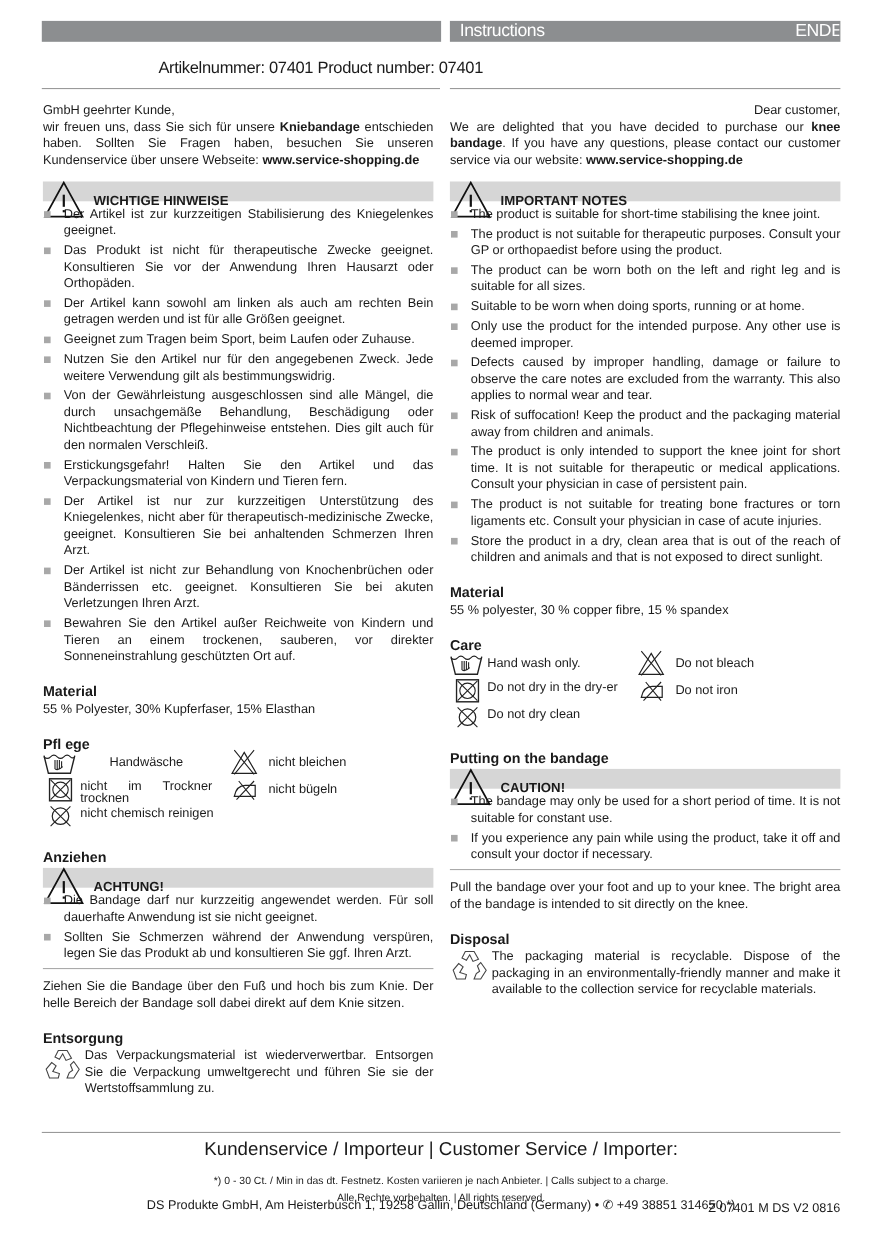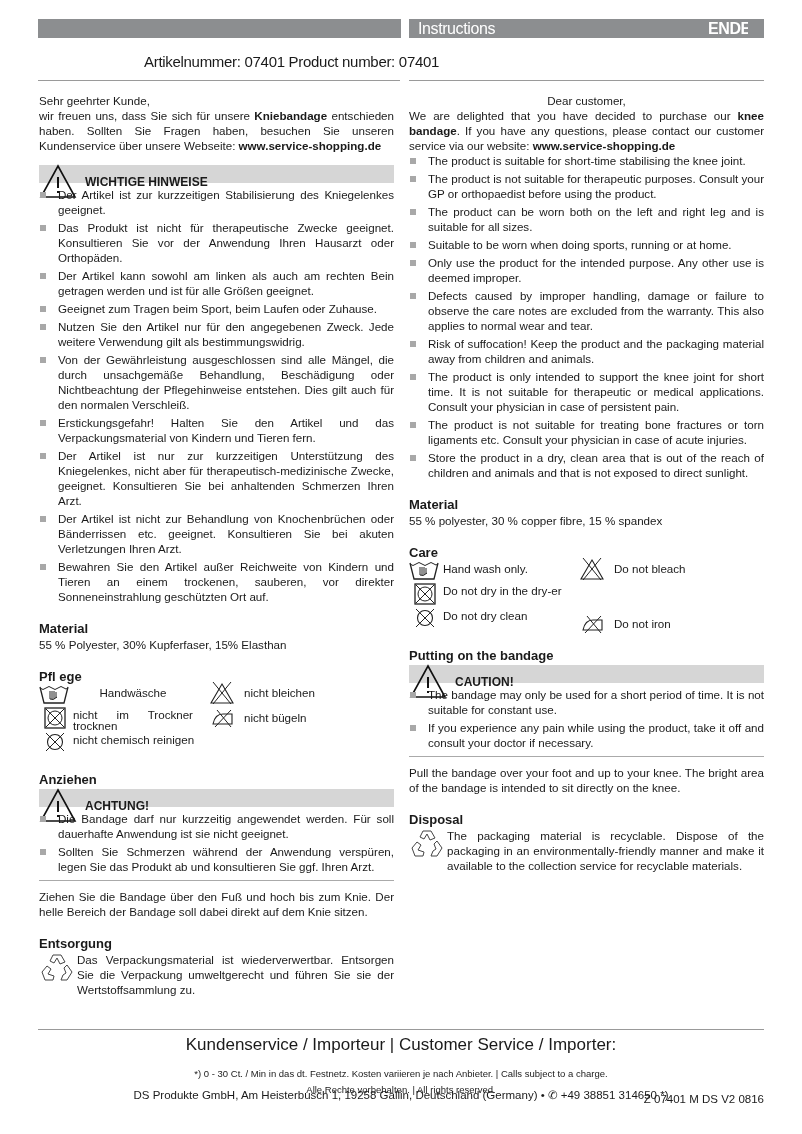--- a/index.html
+++ b/index.html
@@ -2,21 +2,21 @@
 <html><head>
 <meta charset="utf-8">
 <style>
   html, body { margin:0; padding:0; background:#ffffff; }
   body { width:802px; height:1134px; position:relative; overflow:hidden;
          font-family:"Liberation Sans", sans-serif; color:#1a1a1a; }
   .topbar { position:absolute; top:19px; height:19px; background:#8c8e90; }
   .topbar.left { left:38px; width:363px; }
   .topbar.right { left:409px; width:355px; color:#fff; font-size:16px; line-height:19px; letter-spacing:-0.4px;text-align:center; }
   .topbar.right .t-left { position:absolute; left:9px; top:0; }
-  .topbar.right .t-right { position:absolute; right:16px; top:0; width:40px; overflow:hidden; white-space:nowrap;font-weight:bold; }
+  .topbar.right .t-right { position:absolute; right:1px; top:0; width:40px; overflow:hidden; white-space:nowrap; }
   .prodnum { position:absolute; top:53px; left:0; width:802px; font-size:15px; letter-spacing:-0.3px; }
   .prodnum span { position:absolute; left:144px; }
   .hr { position:absolute; height:1px; background:#9a9a9a; }
   .col { position:absolute; top:93px; width:355px; font-size:11.6px; line-height:15px; }
   .col.left { left:39px; }
   .col.right { left:409px; }
   p { margin:0; text-align:justify; }
   b { font-weight:bold; }
   .warnbox { background:#d6d6d6; height:18px; margin-top:12px; position:relative; margin-bottom:4px; }
   .warnbox svg { position:absolute; left:0; top:-1px; }
@@ -42,21 +42,21 @@
   <span class="t-left">Instructions</span>
   <span class="t-right">ENDE</span>
 </div>
 <div class="prodnum">
     <span>Artikelnummer: 07401 Product number: 07401</span>
   </div>
 <div class="hr" style="top:80px;left:38px;width:362px;"></div>
 <div class="hr" style="top:80px;left:409px;width:355px;"></div>
 
 <div class="col left" id="col-de">
-  <p style="text-align:left">Sehr geehrter Kunde,</p>
+  <p style="text-align:left">GmbH geehrter Kunde,</p>
   <p><span>wir freuen uns, dass Sie sich für unsere </span><b>Kniebandage</b><span> entschieden haben. Sollten Sie Fragen haben, besuchen Sie unseren Kundenservice über unsere Webseite: </span><b>www.service-shopping.de</b></p>
   <div class="warnbox">
     <svg width="38" height="35" viewBox="0 0 38 35">
         <path d="M19 2 L36 33 L2 33 Z" fill="none" stroke="#111" stroke-width="1.6"></path>
         <rect x="18" y="13" width="2" height="11" fill="#111"></rect>
         <rect x="18" y="27" width="2" height="2" fill="#111"></rect>
       </svg>
     <span class="wt">WICHTIGE HINWEISE</span>
   </div>
   <ul>
@@ -132,22 +132,30 @@
   <div class="disposal">
     <svg width="36" height="36" viewBox="0 0 36 36">
         <path d="M14 3 L22 3 L26 10 L21 12 L18 6 L15 11 L11 9 Z" fill="none" stroke="#444" stroke-width="1"></path>
         <path d="M3 20 L8 14 L12 17 L9 22 L15 24 L14 28 L6 28 Z" fill="none" stroke="#444" stroke-width="1"></path>
         <path d="M28 13 L33 20 L28 28 L22 28 L24 23 L27 21 L25 16 Z" fill="none" stroke="#444" stroke-width="1"></path>
       </svg>
     <span>Das Verpackungsmaterial ist wiederverwertbar. Entsorgen Sie die Verpackung umweltgerecht und führen Sie sie der Wertstoffsammlung zu.</span>
   </div>
 </div>
 <div class="col right" id="col-en">
-  <p style="text-align:center">Dear customer,</p>
+  <p style="text-align:right">Dear customer,</p>
   <p><span>We are delighted that you have decided to purchase our </span><b>knee bandage</b><span>. If you have any questions, please contact our customer service via our website: </span><b>www.service-shopping.de</b></p>
+  <div class="warnbox">
+    <svg width="38" height="35" viewBox="0 0 38 35">
+        <path d="M19 2 L36 33 L2 33 Z" fill="none" stroke="#111" stroke-width="1.6"></path>
+        <rect x="18" y="13" width="2" height="11" fill="#111"></rect>
+        <rect x="18" y="27" width="2" height="2" fill="#111"></rect>
+      </svg>
+    <span class="wt">IMPORTANT NOTES</span>
+  </div>
   <ul>
       <li><span class="bullet"></span><span>The product is suitable for short-time stabilising the knee joint.</span></li>
       <li><span class="bullet"></span><span>The product is not suitable for therapeutic purposes. Consult your GP or orthopaedist before using the product.</span></li>
       <li><span class="bullet"></span><span>The product can be worn both on the left and right leg and is suitable for all sizes.</span></li>
       <li><span class="bullet"></span><span>Suitable to be worn when doing sports, running or at home.</span></li>
       <li><span class="bullet"></span><span>Only use the product for the intended purpose. Any other use is deemed improper.</span></li>
       <li><span class="bullet"></span><span>Defects caused by improper handling, damage or failure to observe the care notes are excluded from the warranty. This also applies to normal wear and tear.</span></li>
       <li><span class="bullet"></span><span>Risk of suffocation! Keep the product and the packaging material away from children and animals.</span></li>
       <li><span class="bullet"></span><span>The product is only intended to support the knee joint for short time. It is not suitable for therapeutic or medical applications. Consult your physician in case of persistent pain.</span></li>
       <li><span class="bullet"></span><span>The product is not suitable for treating bone fractures or torn ligaments etc. Consult your physician in case of acute injuries.</span></li>
@@ -180,21 +188,21 @@
         </svg>
       <span style="left:29px;width:200px;">Do not dry clean</span>
     </div>
     <div class="ci" style="left:170px;top:-4px;">
       <svg width="26" height="24" viewBox="0 0 26 24">
           <path d="M13 3 L24 22 L2 22 Z" fill="none" stroke="#222" stroke-width="1.1"></path>
           <path d="M4 1 L22 23 M22 1 L4 23" stroke="#222" stroke-width="1"></path>
         </svg>
       <span style="left:35px;top:6px;">Do not bleach</span>
     </div>
-    <div class="ci" style="left:172px;top:22px;margin-top:30px;">
+    <div class="ci" style="left:172px;top:22px;">
       <svg width="24" height="22" viewBox="0 0 24 22">
           <path d="M2 17 Q4 7 12 7 L21 7 L21 17 Z" fill="none" stroke="#222" stroke-width="1.1"></path>
           <path d="M6 3 L20 20 M20 3 L4 20" stroke="#222" stroke-width="1"></path>
         </svg>
       <span style="left:33px;top:5px;">Do not iron</span>
     </div>
   </div>
   <h3>Putting on the bandage</h3>
   <div class="warnbox" style="margin-top:2px;">
     <svg width="38" height="35" viewBox="0 0 38 35">

